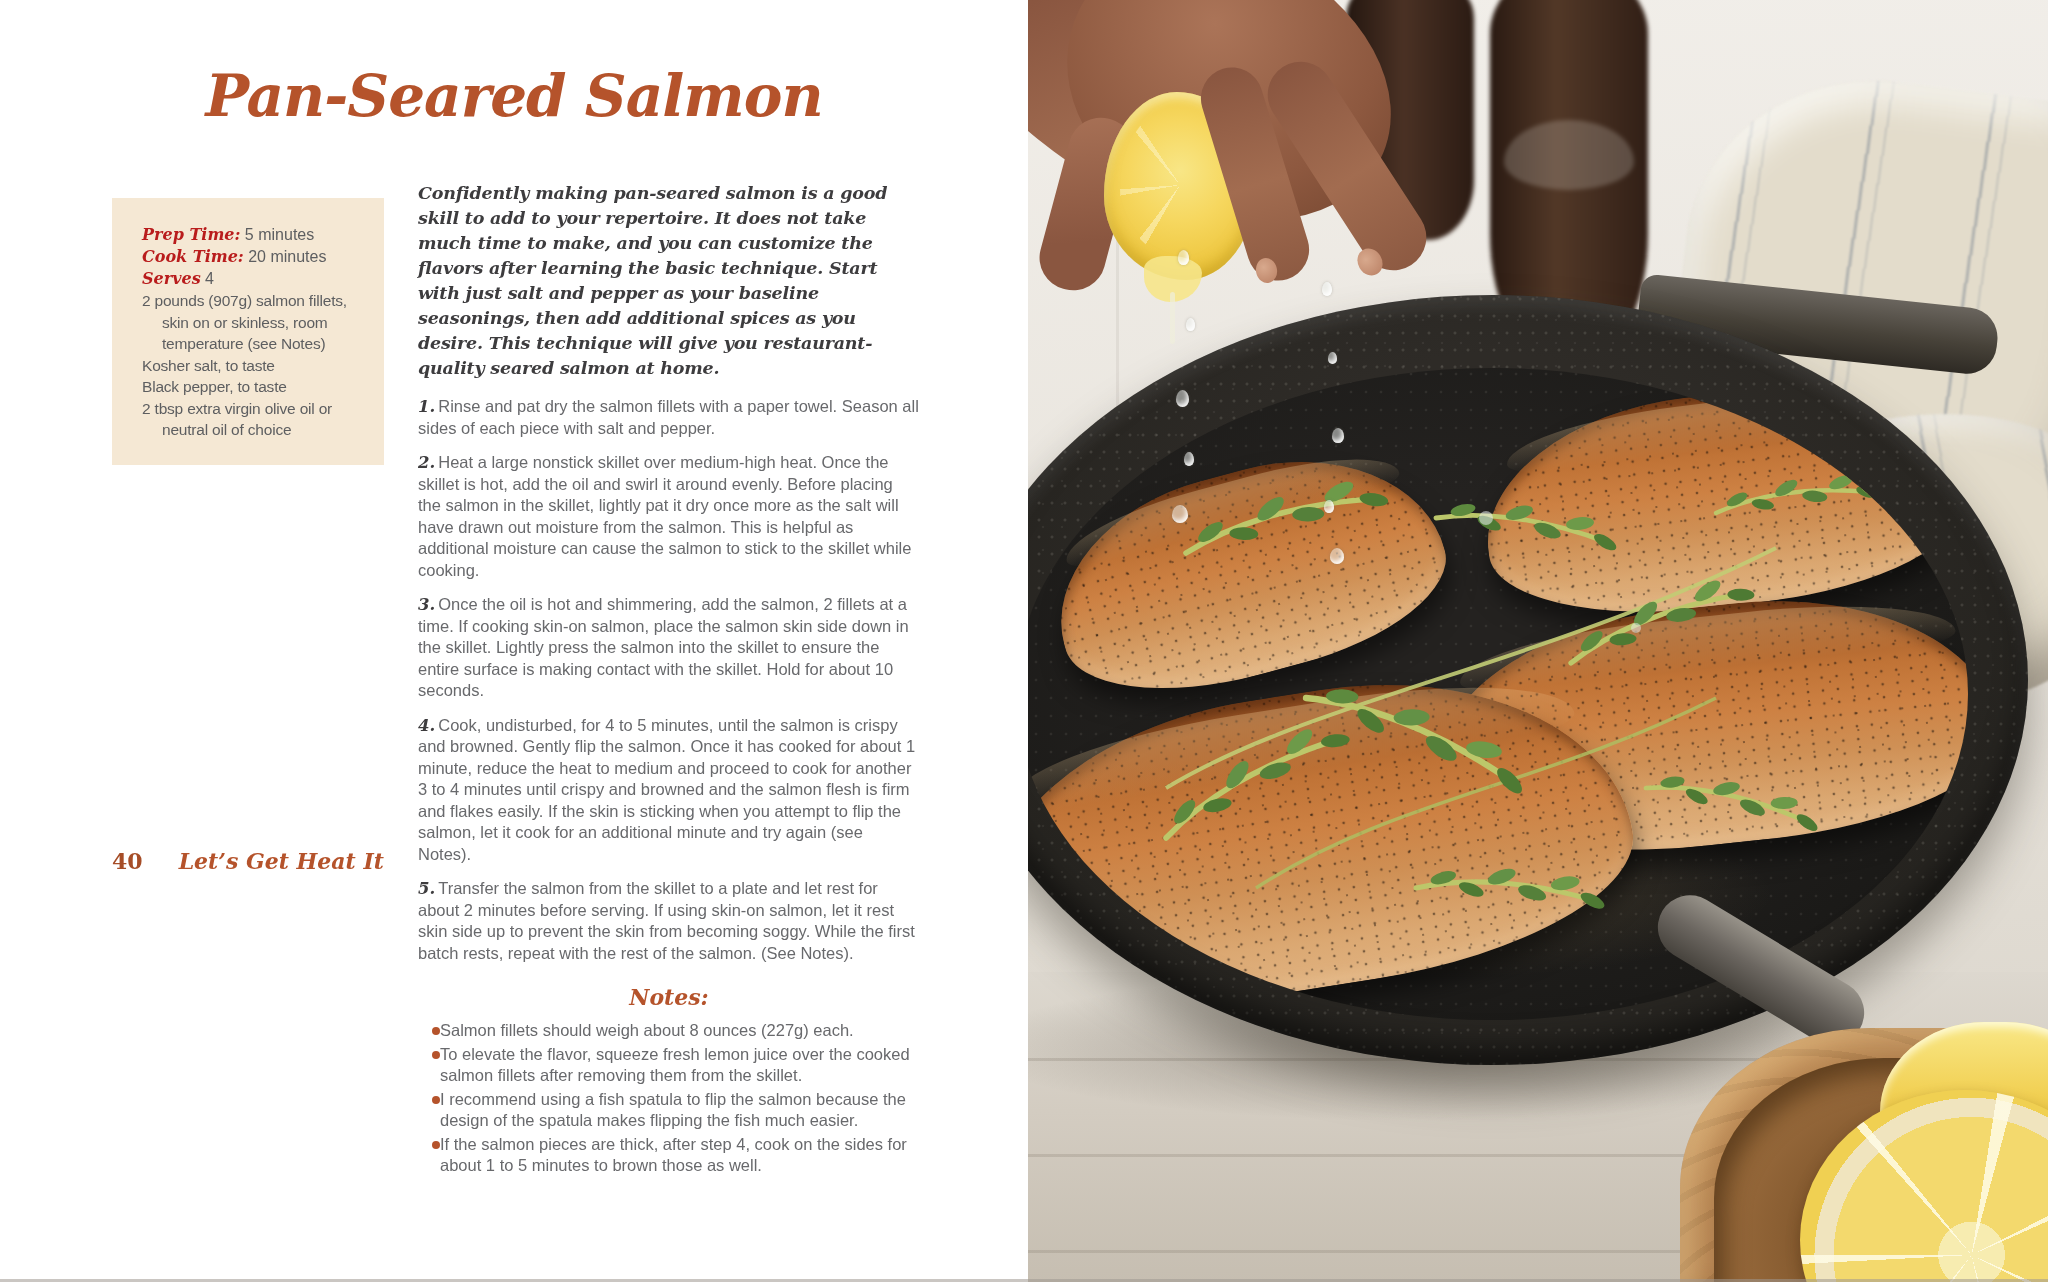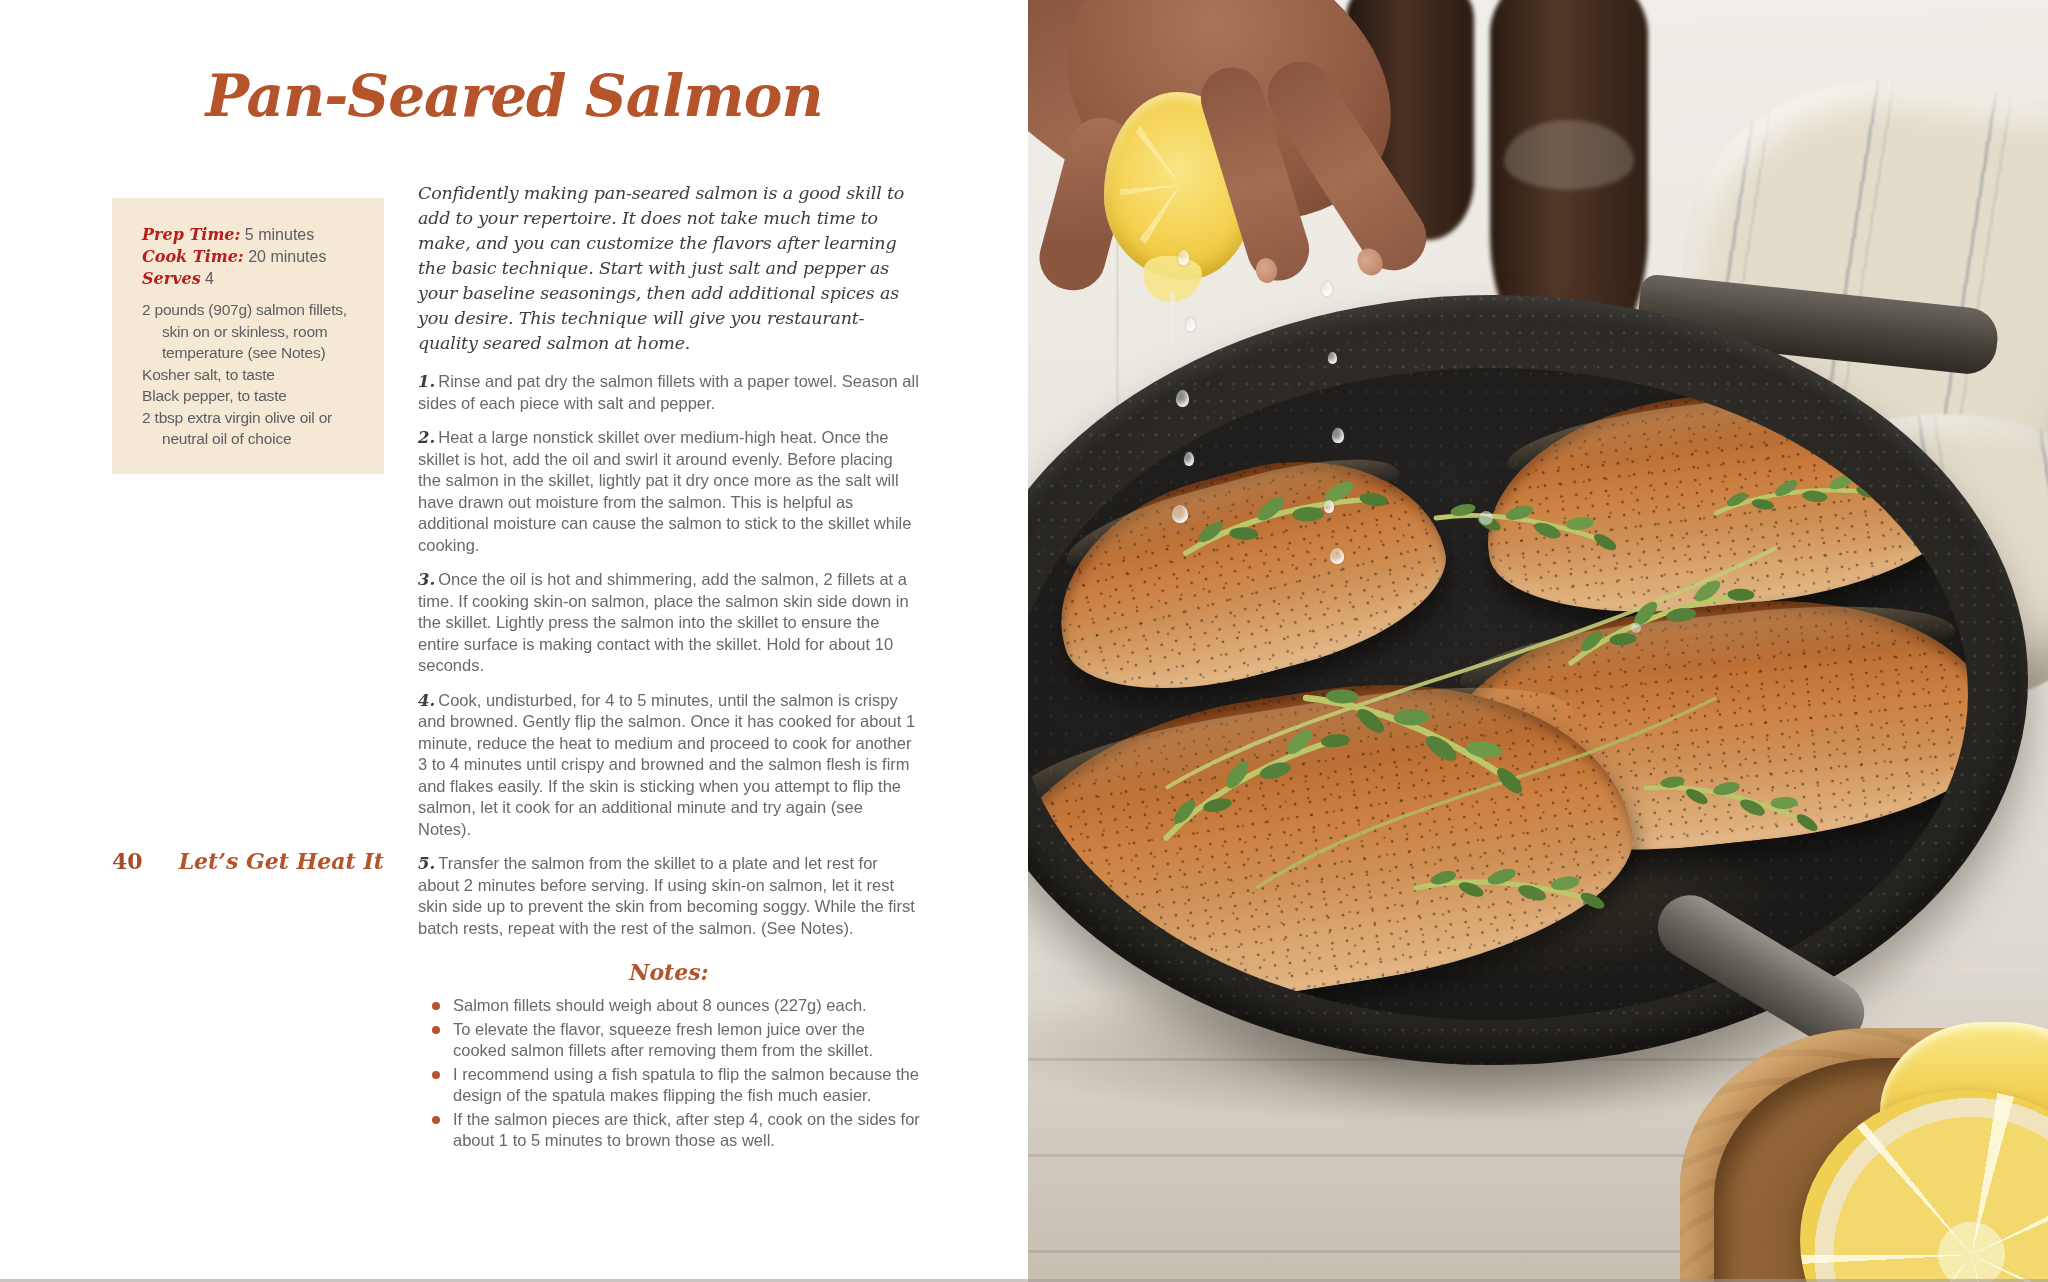--- a/index.html
+++ b/index.html
@@ -20,44 +20,44 @@
 
   .infobox {
     position:absolute; left:112px; top:198px; width:272px; min-height:258px;
     background:#f5e8d4; padding:26px 14px 24px 30px;
   }
   .infobox .meta-line { font-size:16px; line-height:22px; color:#5d5e60; }
   .meta-label {
     font-family:"DejaVu Serif", serif; font-style:italic; font-weight:bold;
     color:#b91c1c; font-size:16px;
   }
-  .ingredients { list-style:none; margin-top:9px; }
+  .ingredients { list-style:none; margin-top:0; }
   .ingredients li {
     font-size:15.5px; line-height:21.5px; color:#5d5e60;
     padding-left:20px; text-indent:-20px; letter-spacing:-0.2px;
   }
 
   .main-col { position:absolute; left:418px; top:181px; width:502px; }
 
   .intro {
-    font-family:"DejaVu Serif", serif; font-style:italic; font-weight:400;
+    font-family:"DejaVu Serif", serif; font-style:italic; font-weight:700;
     font-size:17.5px; line-height:25px; color:#3d3c3e; margin-bottom:15px;
     letter-spacing:-0.2px;
   }
   .step { font-size:16.5px; line-height:21.5px; color:#68696c; margin-bottom:13px; }
   .step-num {
     font-family:"DejaVu Serif", serif; font-style:italic; font-weight:bold;
     color:#3d3c3e; margin-right:3px; font-size:16.5px;
   }
   .notes-heading {
     font-family:"DejaVu Serif", serif; font-style:italic; font-weight:bold;
     font-size:22px; color:#b5532b; margin:20px 0 10px 0;text-align:center;
   }
   .notes-list { list-style:none; }
-  .notes-list li { display:flex; gap:13px; margin-bottom:2px; }
+  .notes-list li { display:flex; margin-bottom:2px; }
   .note-dot { flex:0 0 8px; width:8px; height:8px; border-radius:50%; background:#b5532b; margin-top:7px; margin-left:14px; }
   .note-text { font-size:16.5px; line-height:21.5px; color:#68696c; }
 
   .footer { position:absolute; left:112px; bottom:36px; display:flex; align-items:baseline; gap:36px; }
   .page-num  { font-family:"DejaVu Serif", serif; font-weight:bold; font-size:22px; color:#a64d27;text-align:right; }
   .section-title { font-family:"DejaVu Serif", serif; font-weight:bold; font-style:italic; font-size:22px; color:#b5532b; }
 
   
   .photo {
     position:absolute; left:1028px; top:0; width:1020px; height:1282px; overflow:hidden;

